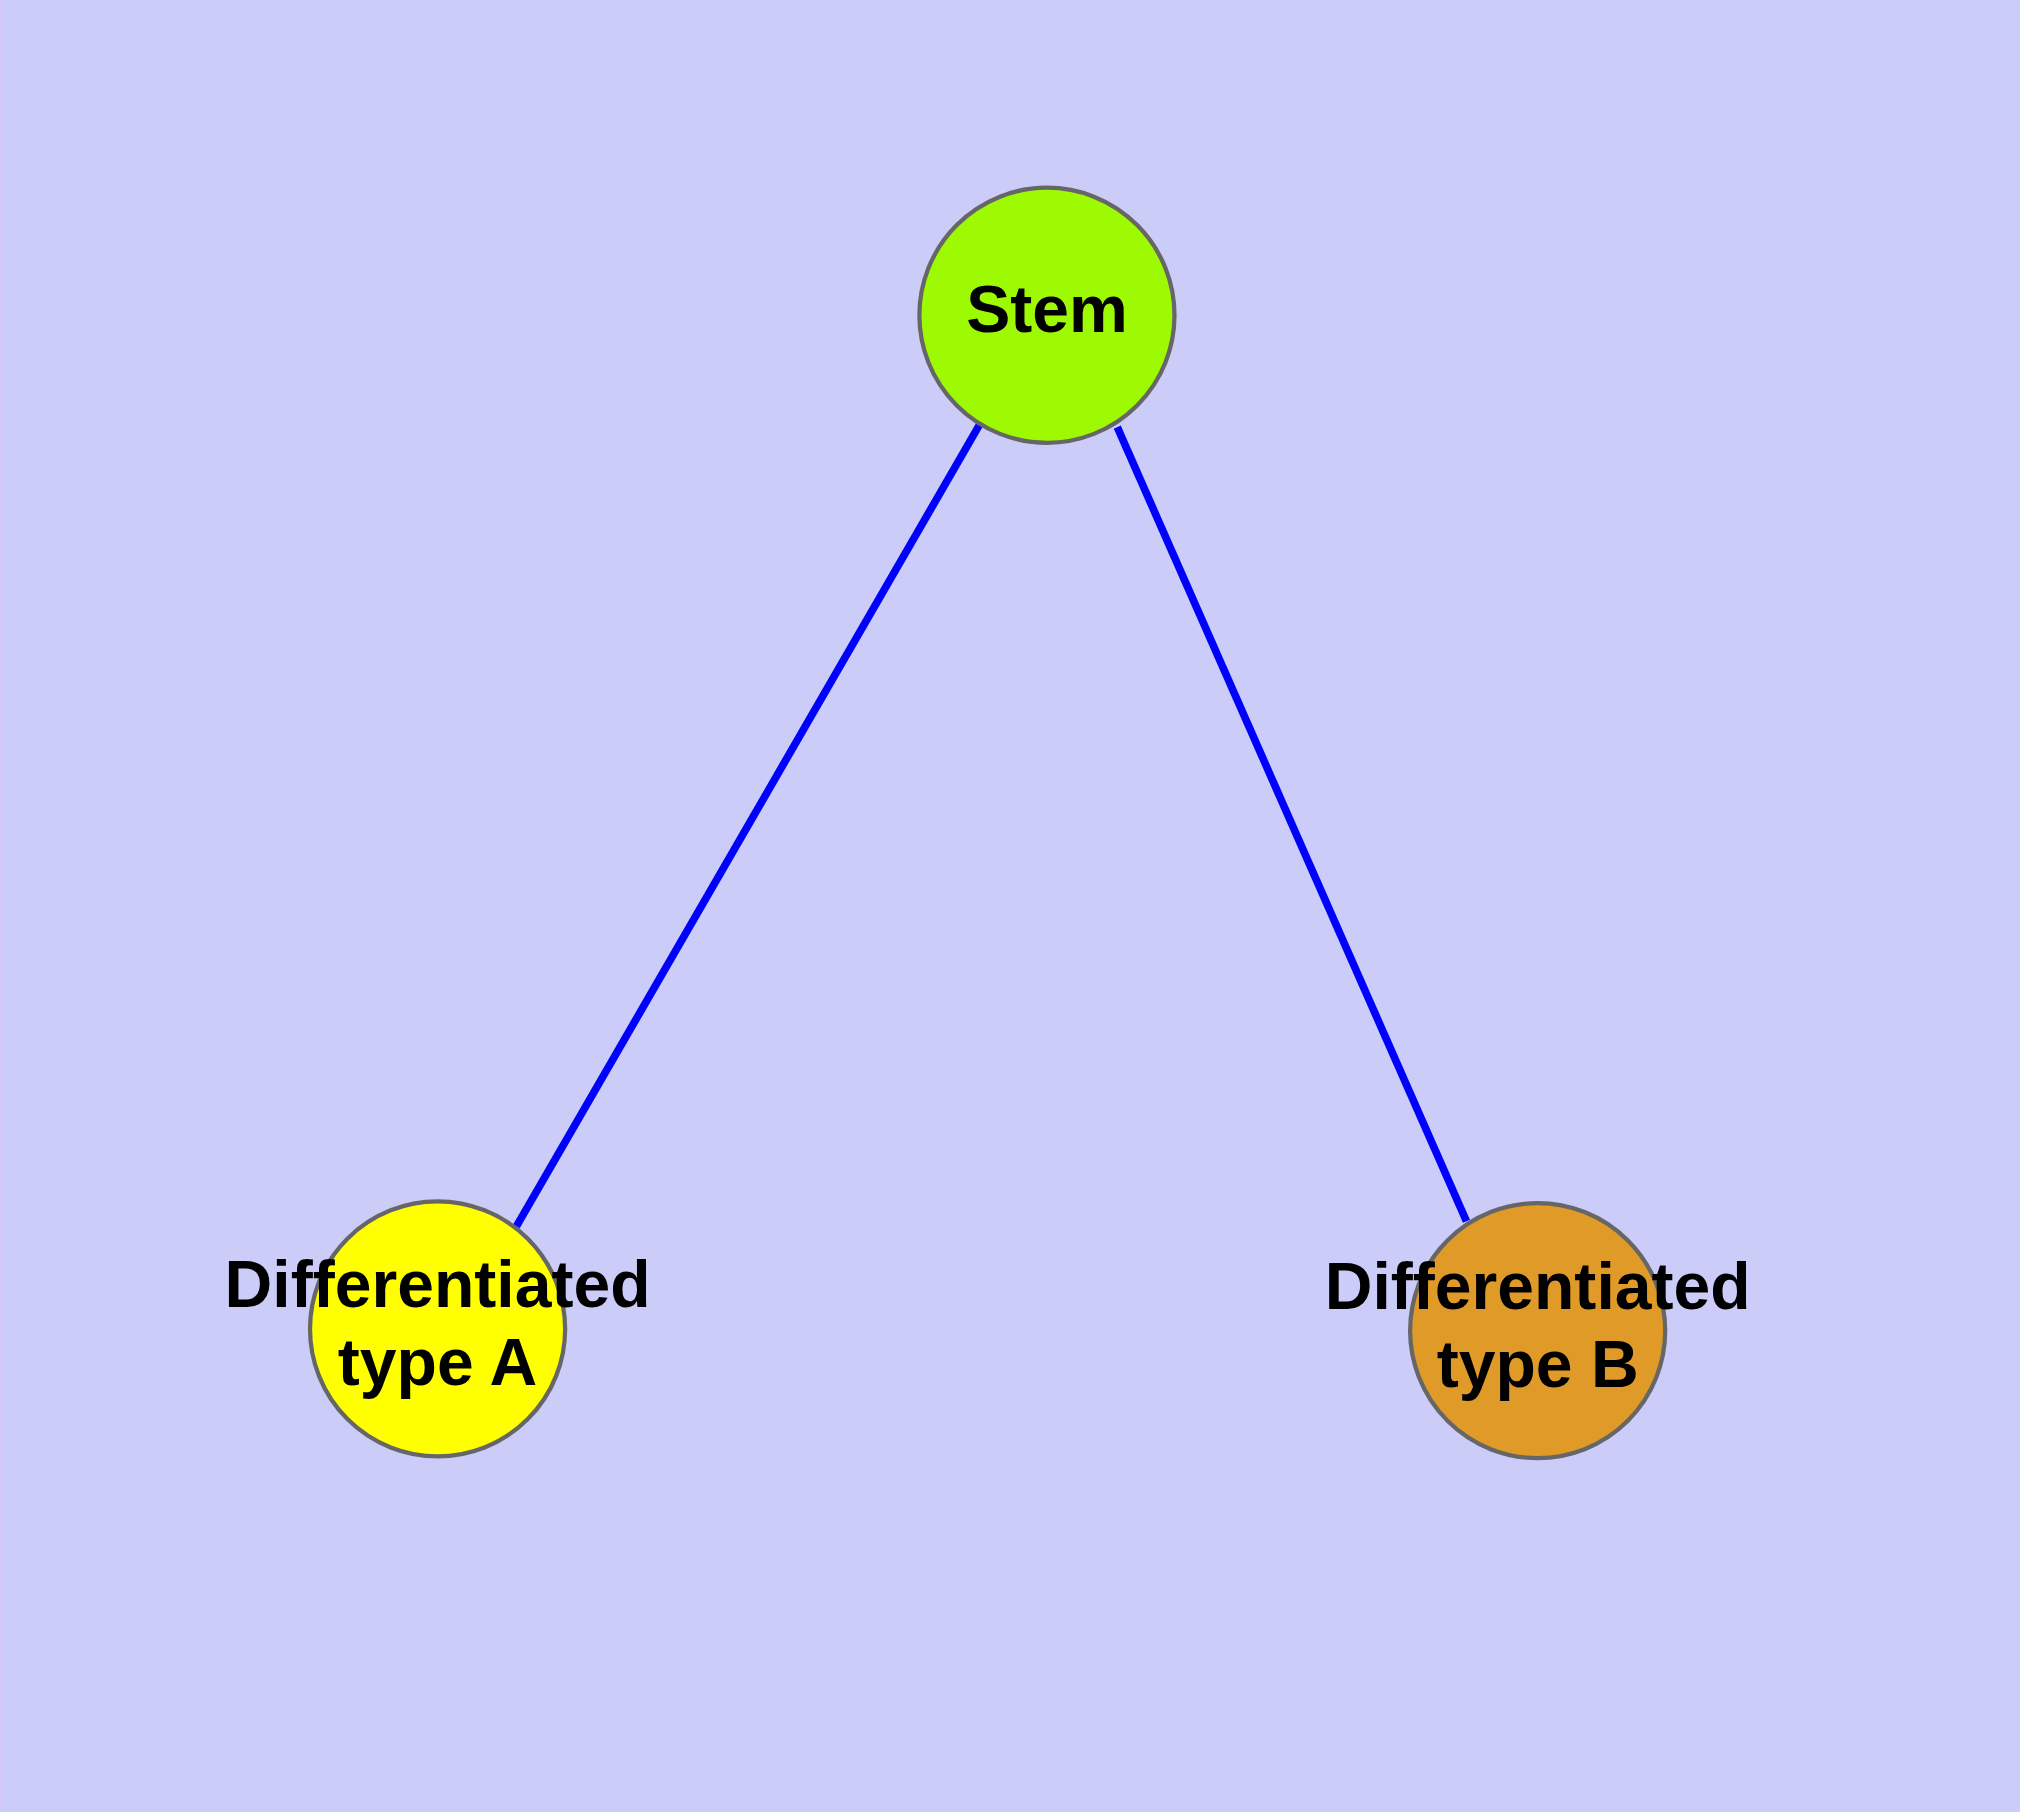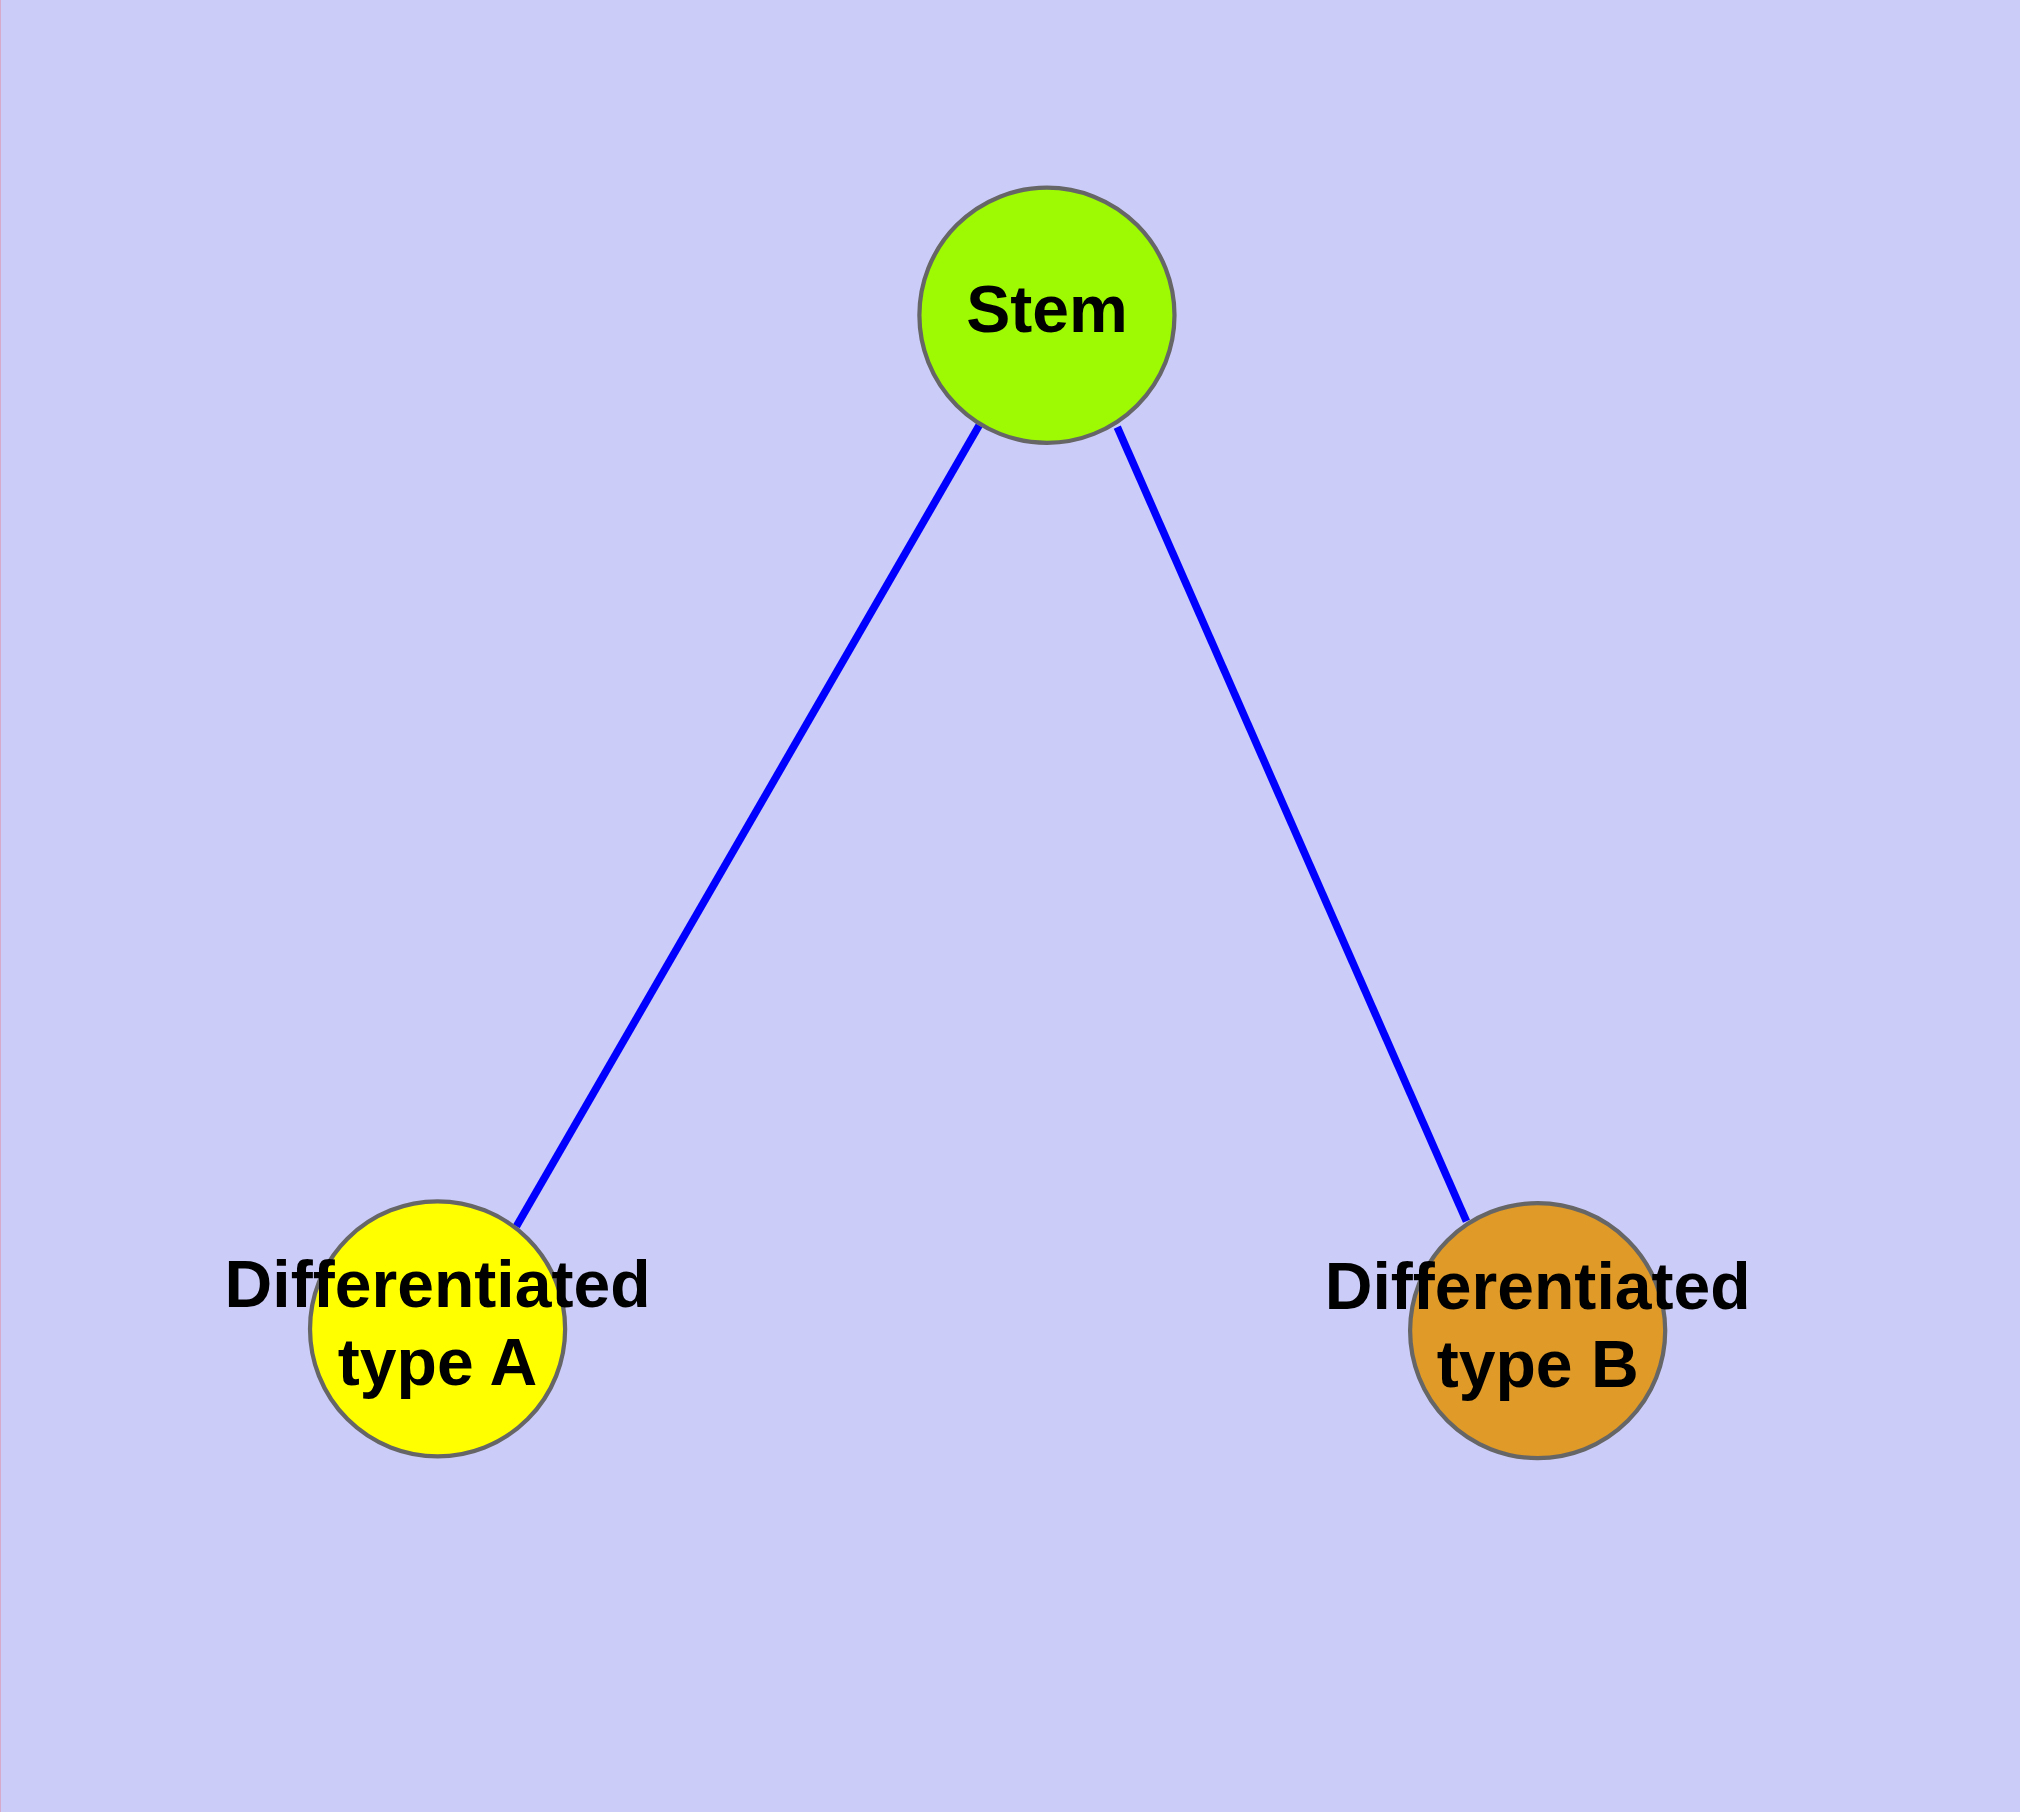--- a/index.html
+++ b/index.html
@@ -27,21 +27,21 @@
     font-weight: bold;
     fill: #000000;
     text-anchor: middle;
     dominant-baseline: middle;
     paint-order: normal;
   }
 </style>
 </head>
 <body>
 
-<div id="canvas" style="width: 2021px; height: 1812px; background: #ef4444;">
+<div id="canvas" style="width: 2021px; height: 1812px; background: #f0abfc;">
   <svg id="graph-svg" viewBox="0 0 2384 2138" xmlns="http://www.w3.org/2000/svg" style="width: 2021px; height: 1812px;">
 
     <rect id="bg-rect" x="0" y="0" width="2384" height="2138" fill="#ccccf9"></rect>
 
     <g id="edges-layer">
         <line x1="1155" y1="502" x2="609" y2="1447" stroke="#0000ff" stroke-width="9" stroke-linecap="butt"></line>
         <line x1="1318" y1="504" x2="1730" y2="1441" stroke="#0000ff" stroke-width="9" stroke-linecap="butt"></line>
       </g>
     <g id="nodes-layer">
         <g>

